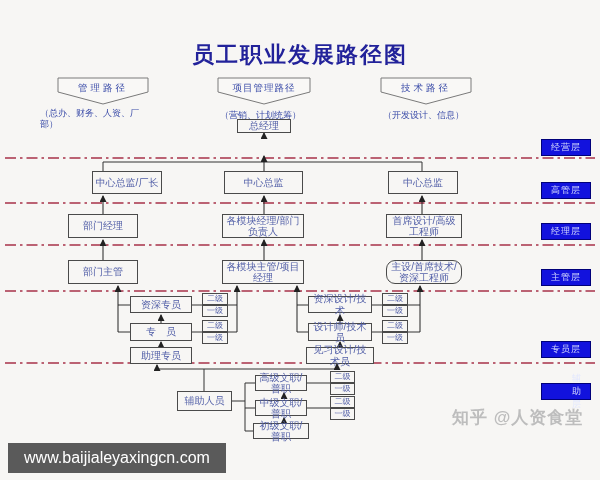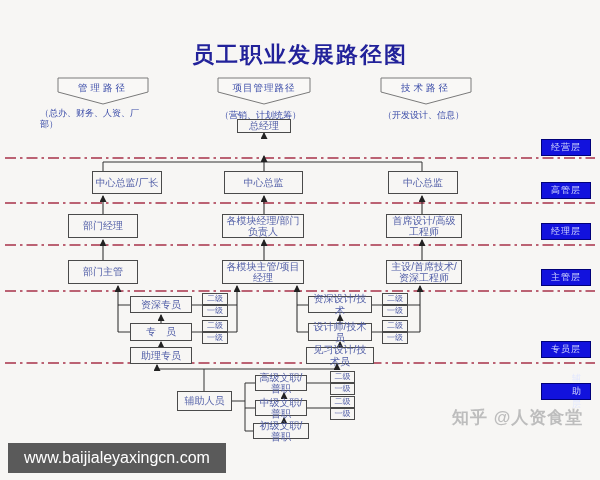--- a/index.html
+++ b/index.html
@@ -118,21 +118,21 @@
   <div class="node" style="left:68px;top:171px;width:70px;height:23px;margin-left:24px;">中心总监/厂长</div>
   <div class="node" style="left:224px;top:171px;width:79px;height:23px;">中心总监</div>
   <div class="node" style="left:388px;top:171px;width:70px;height:23px;">中心总监</div>
 
   <div class="node" style="left:68px;top:214px;width:70px;height:24px;text-align:center;">部门经理</div>
   <div class="node" style="left:222px;top:214px;width:82px;height:24px;">各模块经理/部门负责人</div>
   <div class="node" style="left:386px;top:214px;width:76px;height:24px;">首席设计/高级工程师</div>
 
   <div class="node" style="left:68px;top:260px;width:70px;height:24px;">部门主管</div>
   <div class="node" style="left:222px;top:260px;width:82px;height:24px;">各模块主管/项目经理</div>
-  <div class="node" style="left:386px;top:260px;width:76px;height:24px;">主设/首席技术/资深工程师</div>
+  <div class="node" style="left:386px;top:260px;width:76px;height:24px;border-radius:9px;">主设/首席技术/资深工程师</div>
 
   <div class="node" style="left:130px;top:296px;width:62px;height:17px;">资深专员</div>
   <div class="node" style="left:130px;top:323px;width:62px;height:18px;">专　员</div>
   <div class="node" style="left:130px;top:347px;width:62px;height:17px;">助理专员</div>
   <div class="node sm" style="left:202px;top:293px;width:26px;height:12px;">二级</div>
   <div class="node sm" style="left:202px;top:305px;width:26px;height:12px;">一级</div>
   <div class="node sm" style="left:202px;top:320px;width:26px;height:12px;">二级</div>
   <div class="node sm" style="left:202px;top:332px;width:26px;height:12px;">一级</div>
 
   <div class="node" style="left:308px;top:296px;width:64px;height:17px;">资深设计/技术</div>

